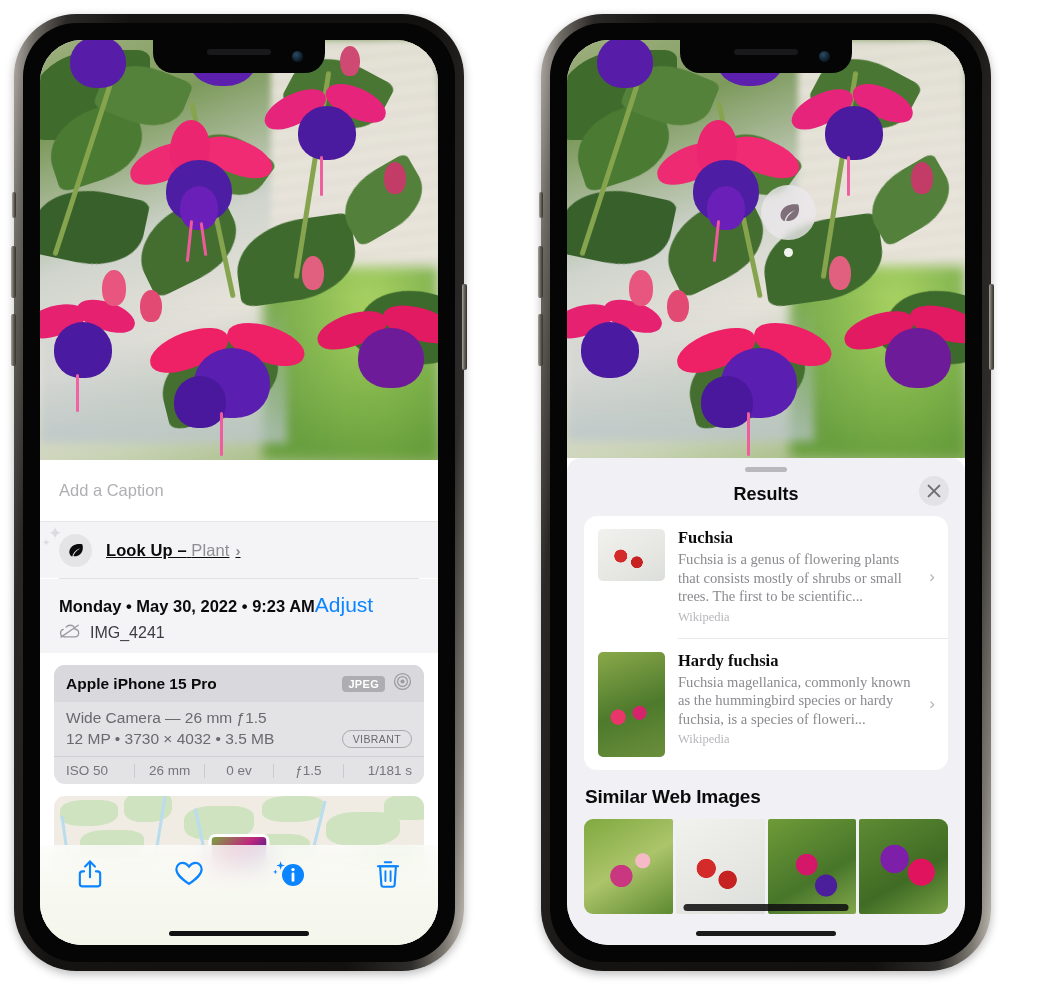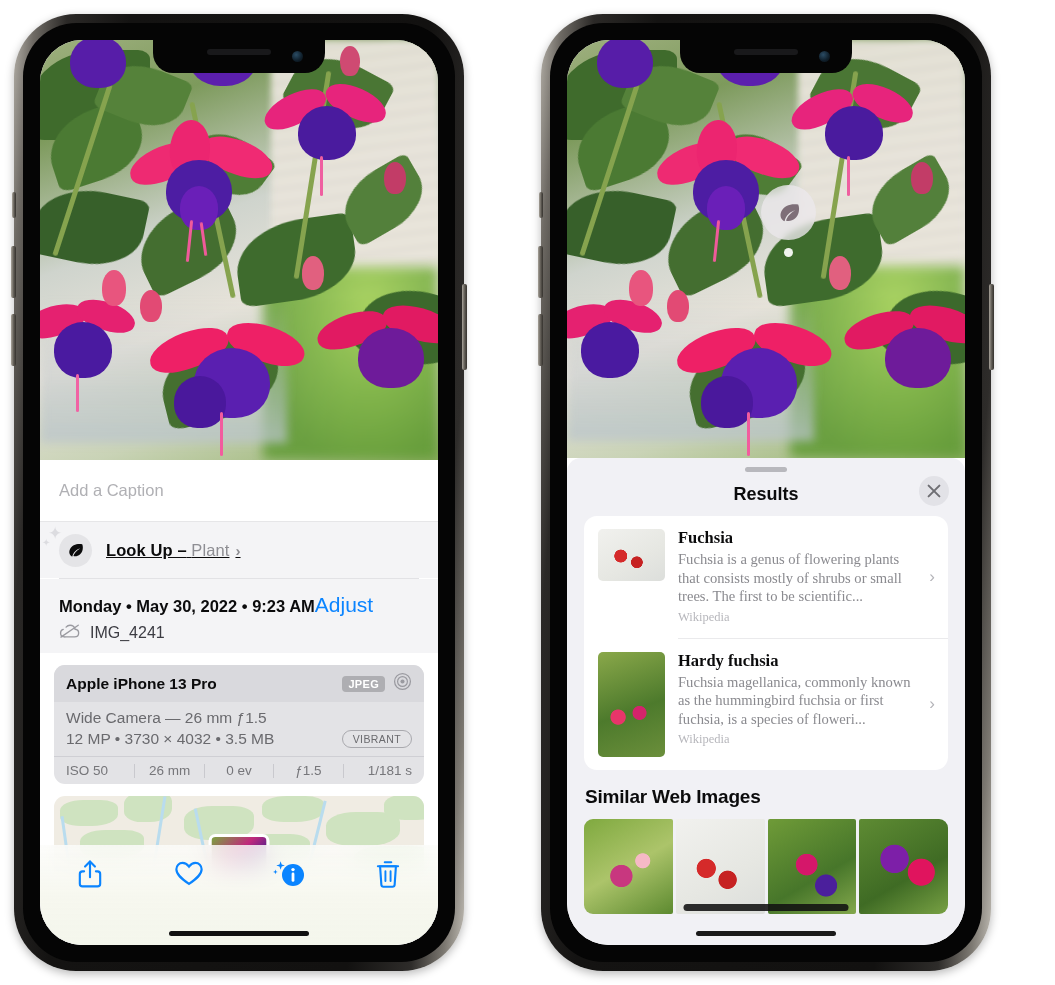--- a/index.html
+++ b/index.html
@@ -256,21 +256,21 @@
                   <path d="M5.4 7.9C3.4 8.5 2 10.3 2 12.5c0 2.8 2.2 5 5.2 5" fill="none" stroke="#9a9aa0" stroke-width="1.7" stroke-linecap="round"></path>
                   <line x1="2.5" y1="17.8" x2="24.5" y2="2.6" stroke="#9a9aa0" stroke-width="1.7" stroke-linecap="round"></line>
                 </svg>
               </span>
               <span class="fname">IMG_4241</span>
             </div>
           </div>
 
           <div class="cam-card">
             <div class="cam-head">
-              <span class="cam-model">Apple iPhone 13 Pro</span>
+              <span class="cam-model">Apple iPhone 15 Pro</span>
               <span class="cam-badges">
                 <span class="jpeg">JPEG</span>
                 <span>
                   <svg width="19" height="19" viewBox="0 0 24 24" aria-hidden="true">
                     <circle cx="12" cy="12" r="10" fill="none" stroke="#9a9aa0" stroke-width="1.6"></circle>
                     <circle cx="12" cy="12" r="6.2" fill="none" stroke="#9a9aa0" stroke-width="1.5"></circle>
                     <circle cx="12" cy="12" r="2.6" fill="#9a9aa0"></circle>
                   </svg>
                 </span>
               </span>
@@ -451,21 +451,21 @@
                 <div class="kdesc">Fuchsia is a genus of flowering plants that consists mostly of shrubs or small trees. The first to be scientific...</div>
                 <div class="ksrc">Wikipedia</div>
               </div>
               <span class="kchev">›</span>
             </div>
             <div class="krule"></div>
             <div class="krow">
               <div class="kthumb tall fl-a"></div>
               <div class="ktext">
                 <div class="ktitle">Hardy fuchsia</div>
-                <div class="kdesc">Fuchsia magellanica, commonly known as the hummingbird fuchsia or first fuchsia, is a species of floweri...</div>
+                <div class="kdesc">Fuchsia magellanica, commonly known as the hummingbird species or hardy fuchsia, is a species of floweri...</div>
                 <div class="ksrc">Wikipedia</div>
               </div>
               <span class="kchev">›</span>
             </div>
           </div>
 
           <div class="sec-head" style="padding-top:16px;padding-bottom:9px;">
             <span class="sec-title">Similar Web Images</span>
           </div>
 

